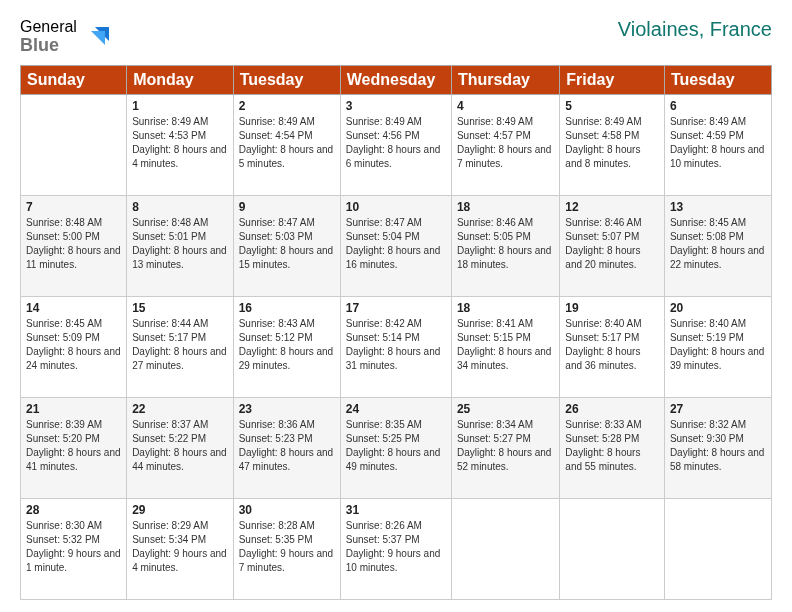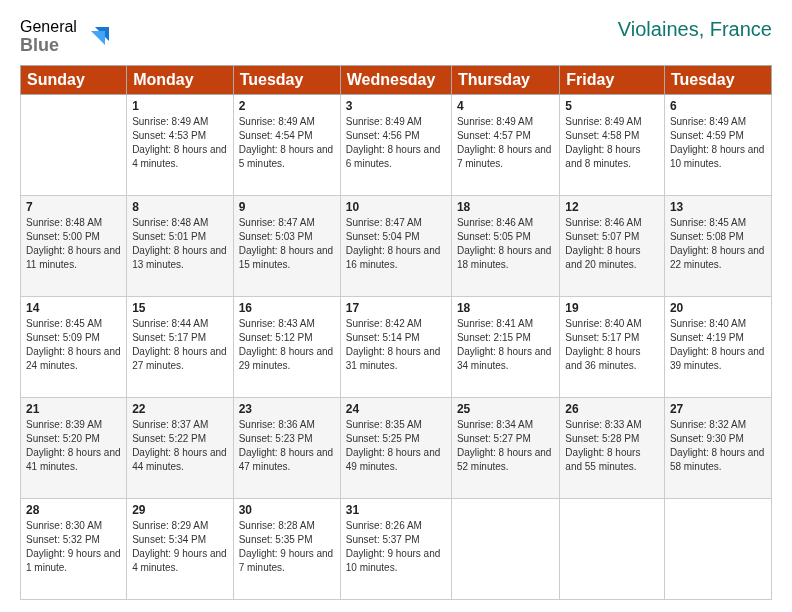--- a/index.html
+++ b/index.html
@@ -251,35 +251,35 @@
           <td>
             <div class="day-number">17</div>
             <div class="day-info">Sunrise: 8:42 AM
 Sunset: 5:14 PM
 Daylight: 8 hours
 and 31 minutes.</div>
           </td>
           <td>
             <div class="day-number">18</div>
             <div class="day-info">Sunrise: 8:41 AM
-Sunset: 2:15 PM
+Sunset: 5:15 PM
 Daylight: 8 hours
 and 34 minutes.</div>
           </td>
           <td>
             <div class="day-number">19</div>
             <div class="day-info">Sunrise: 8:40 AM
 Sunset: 5:17 PM
 Daylight: 8 hours
 and 36 minutes.</div>
           </td>
           <td>
             <div class="day-number">20</div>
             <div class="day-info">Sunrise: 8:40 AM
-Sunset: 4:19 PM
+Sunset: 5:19 PM
 Daylight: 8 hours
 and 39 minutes.</div>
           </td>
         </tr>
         <tr>
           <td>
             <div class="day-number">21</div>
             <div class="day-info">Sunrise: 8:39 AM
 Sunset: 5:20 PM
 Daylight: 8 hours

